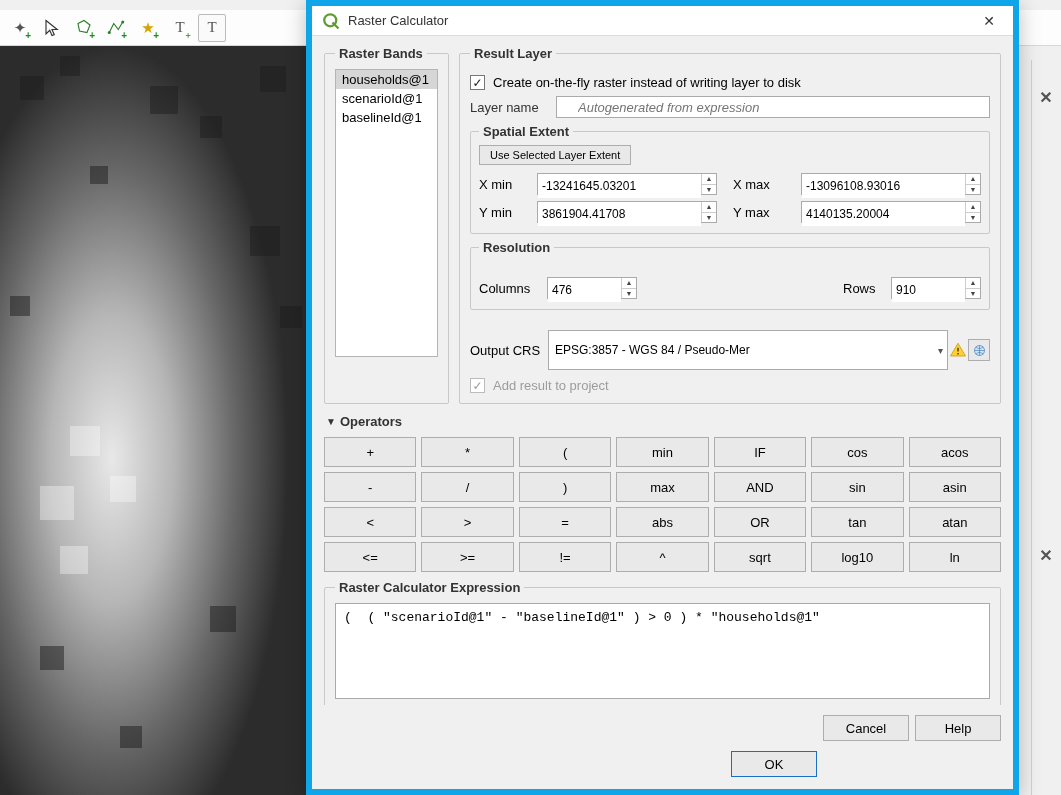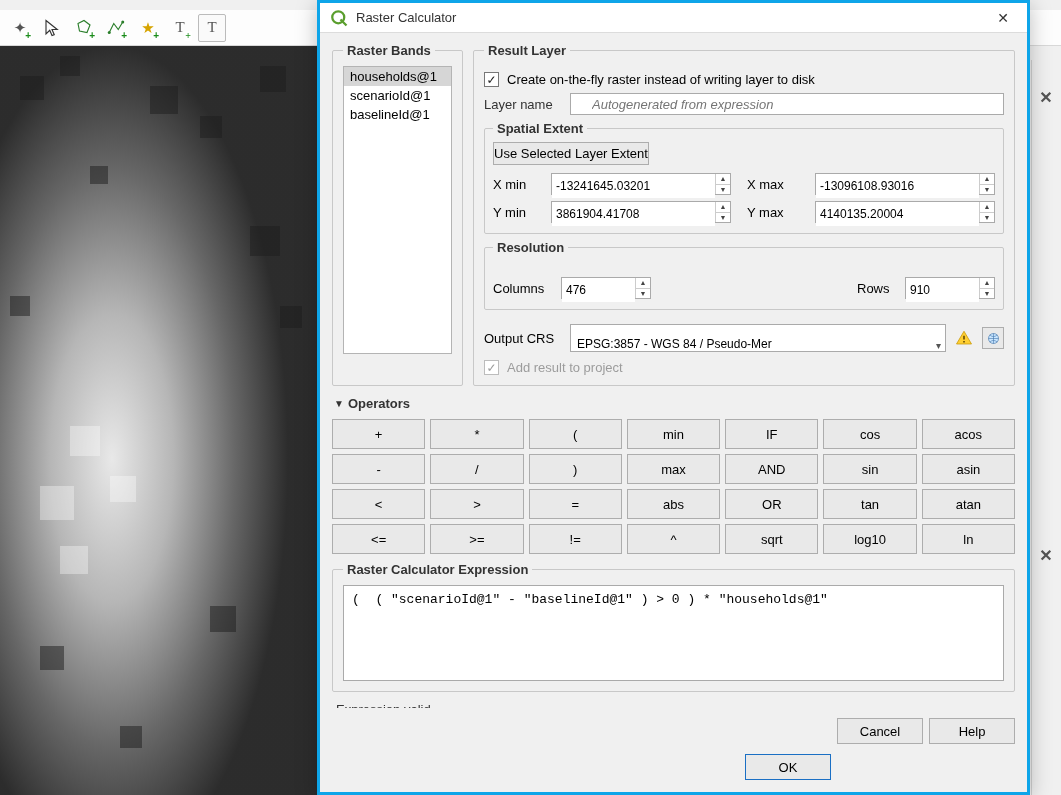--- a/index.html
+++ b/index.html
@@ -60,25 +60,25 @@
     position: absolute; left: 3px;
     width: 22px; height: 22px;
     display: flex; align-items: center; justify-content: center;
     font-size: 16px; font-weight: bold; color: #555;
     cursor: pointer;
   }
 
   
   .dialog {
     position: absolute;
-    top: 0px; left: 317px;
+    top: 0px; left: 306px;
     width: 713px;
     height: 795px;
     background: #f0f0f0;
-    border: 3px solid #0ea5e9;
+    border: 6px solid #0ea5e9;
     box-shadow: 0 4px 20px rgba(0,0,0,.25);
     display: flex;
     flex-direction: column;
   }
   .titlebar {
     display: flex; align-items: center;
     height: 30px;
     padding: 0 10px;
     background: #ffffff;
     border-bottom: 1px solid #dcdcdc;
@@ -149,22 +149,22 @@
     font-size: 13px;
     color: #666;
     background: #fff;
   }
   .text-input.italic { font-style: italic; color: #888; }
 
   .inner-fieldset { margin-top: 6px; padding: 6px 8px 10px 8px; }
   .btn-flat {
     background: #e9e9e9;
     border: 1px solid #adadad;
-    padding: 3px 0;
-    font-size: 13px;
+    padding: 3px 10px;
+    font-size: 11px;
     cursor: pointer;
   }
 
   .extent-grid {
     display: grid;
     grid-template-columns: 42px 1fr 52px 1fr;
     gap: 6px 16px;
     align-items: center;
     margin-top: 8px;
   }
@@ -187,25 +187,25 @@
     line-height: 1;
   }
   .spinbox .arrows div:first-child { border-bottom: 1px solid #ccc; }
 
   .res-grid {
     display: grid;
     grid-template-columns: 60px 90px 1fr 40px 90px;
     gap: 8px; align-items: center; margin-top: 16px;
   }
 
-  .crs-row { display: flex; align-items: center; gap: 8px; margin-top: 14px; }
+  .crs-row { display: flex; align-items: center; gap: 0; margin-top: 20px; }
   .crs-row .label { min-width: 78px; }
   .crs-select {
-    flex: 1; height: 28px; border: 1px solid #aaa; background: #fff;
-    display: flex; align-items: flex-end; padding: 0 4px 0 6px;
+    flex: 1; height: 40px; border: 1px solid #aaa; background: #fff;
+    display: flex; align-items: center; padding: 0 4px 0 6px;
     font-size: 12px; justify-content: space-between; cursor: pointer;
   }
   .crs-select .chev { font-size: 10px; color: #555; }
   .warn-icon {
     width: 20px; height: 20px;
     display: inline-flex; align-items: center; justify-content: center;
   }
   .globe-icon {
     width: 22px; height: 22px; border: 1px solid #adadad;
     background: #e9e9e9; display: inline-flex;

